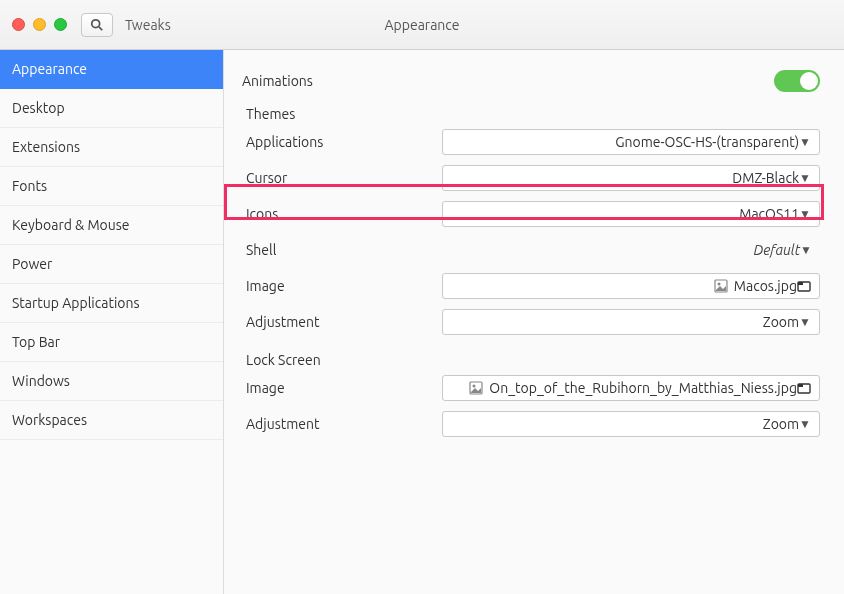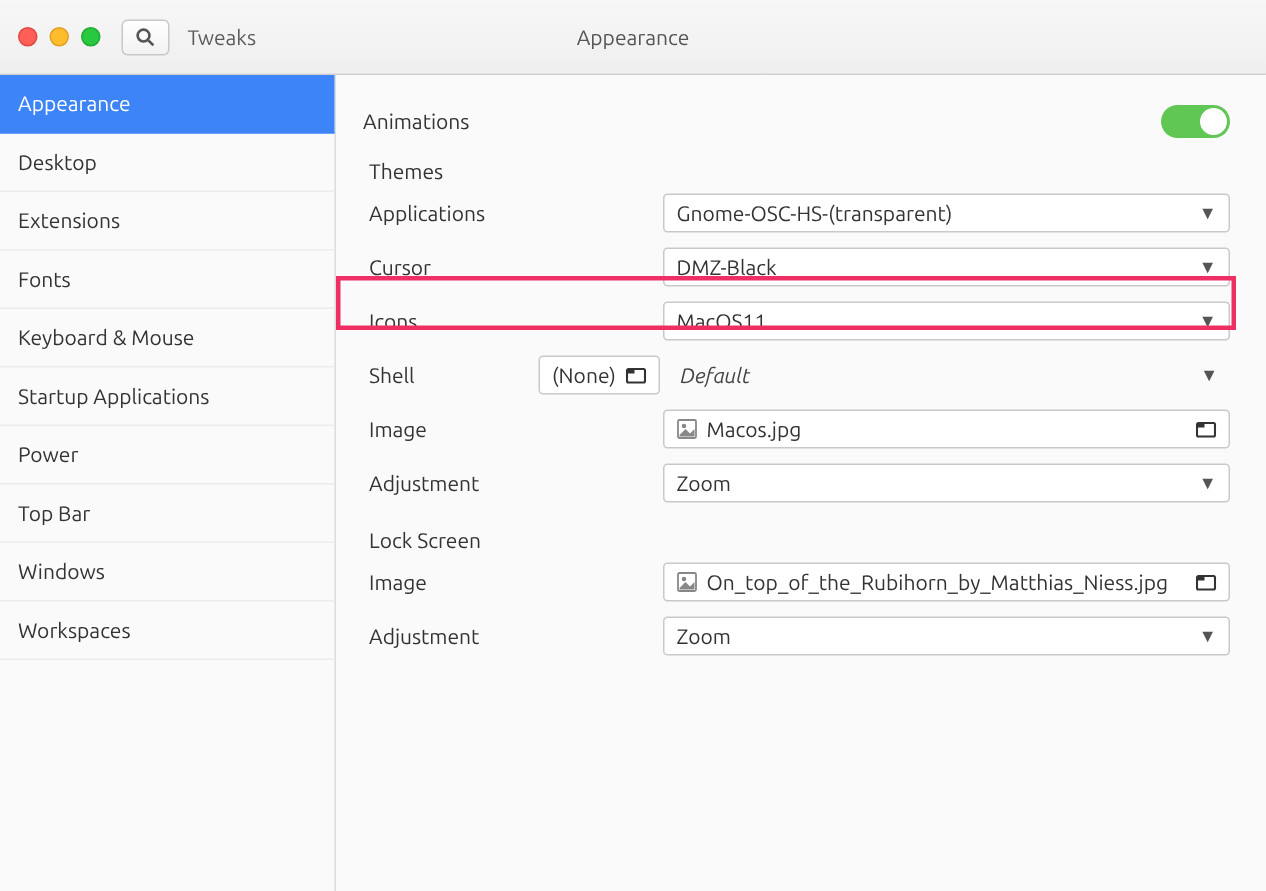--- a/index.html
+++ b/index.html
@@ -76,21 +76,21 @@
     .toggle {
       width: 46px; height: 22px; border-radius: 11px;
       background: #60c755; position: relative; cursor: pointer;
     }
     .toggle::after {
       content: ""; position: absolute; right: 2px; top: 2px;
       width: 18px; height: 18px; border-radius: 50%; background: #fff;
     }
 
     .dropdown {
-      flex: 1; display: flex; align-items: center; justify-content: space-between;
+      flex: 1; display: flex; align-items: center; justify-content: flex-end;
       background: #fff; border: 1px solid #c9c9c9; border-radius: 3px;
       height: 26px; padding: 0 8px; cursor: pointer;
     }
     .dropdown.oblique { background: transparent; border: none; font-style: italic; color: #444; }
     .dropdown.image { font-family: inherit; }
     .dropdown .dd-icon { color: #555; font-size: 12px; }
     .file-icon { display:inline-flex; align-items:center; margin-right:6px; color:#888; }
     .folder-icon { display:inline-flex; align-items:center; color:#333; }
 
     .shell-none {
@@ -129,22 +129,22 @@
   <div class="win-title">Appearance</div>
 </div>
 
 <div class="main">
   <div class="sidebar">
     <div class="sidebar-item active"><span>Appearance</span></div>
     <div class="sidebar-item"><span>Desktop</span></div>
     <div class="sidebar-item"><span>Extensions</span></div>
     <div class="sidebar-item"><span>Fonts</span></div>
     <div class="sidebar-item"><span>Keyboard &amp; Mouse</span></div>
+    <div class="sidebar-item"><span>Power</span></div>
     <div class="sidebar-item"><span>Startup Applications</span></div>
-    <div class="sidebar-item"><span>Power</span></div>
     <div class="sidebar-item"><span>Top Bar</span></div>
     <div class="sidebar-item"><span>Windows</span></div>
     <div class="sidebar-item"><span>Workspaces</span></div>
   </div>
 
   <div class="content content-wrap">
 
     <div class="animations-row">
       <span>Animations</span>
       <div class="toggle"></div>
@@ -169,29 +169,20 @@
       <div class="row">
         <div class="label">Icons</div>
         <div class="dropdown">
           <span>MacOS11</span>
           <span class="dd-icon">▼</span>
         </div>
       </div>
       <div class="row">
         <div class="label">Shell</div>
         <div style="display:flex;flex:1;align-items:center;margin-left:-83px;">
-          <div class="shell-none">
-            <span>(None)</span>
-            <span class="folder-icon">
-              <svg width="14" height="12" viewBox="0 0 14 12">
-                  <rect x="1" y="2" width="12" height="9" rx="1" fill="none" stroke="#333" stroke-width="1.4"></rect>
-                  <rect x="1" y="2" width="5" height="3" fill="#333"></rect>
-                </svg>
-            </span>
-          </div>
           <div class="dropdown oblique">
             <span>Default</span>
             <span class="dd-icon">▼</span>
           </div>
         </div>
       </div>
     </div>
 
     <div class="bg-grid">
       <div class="row">

